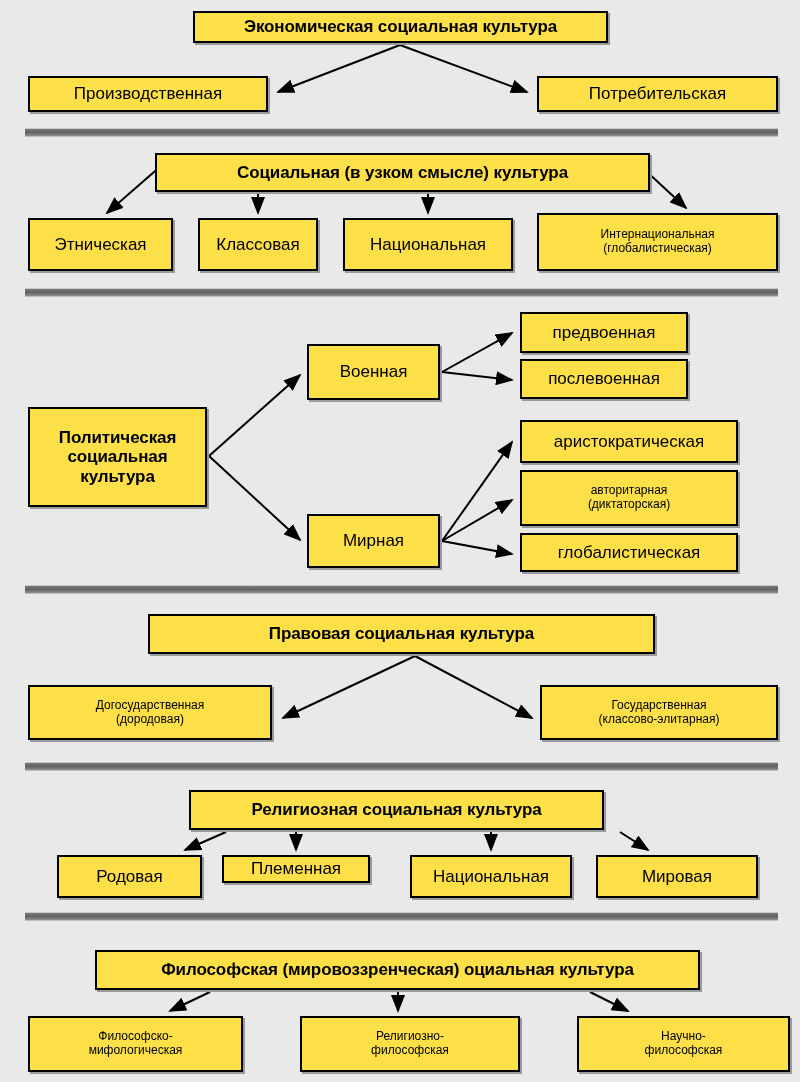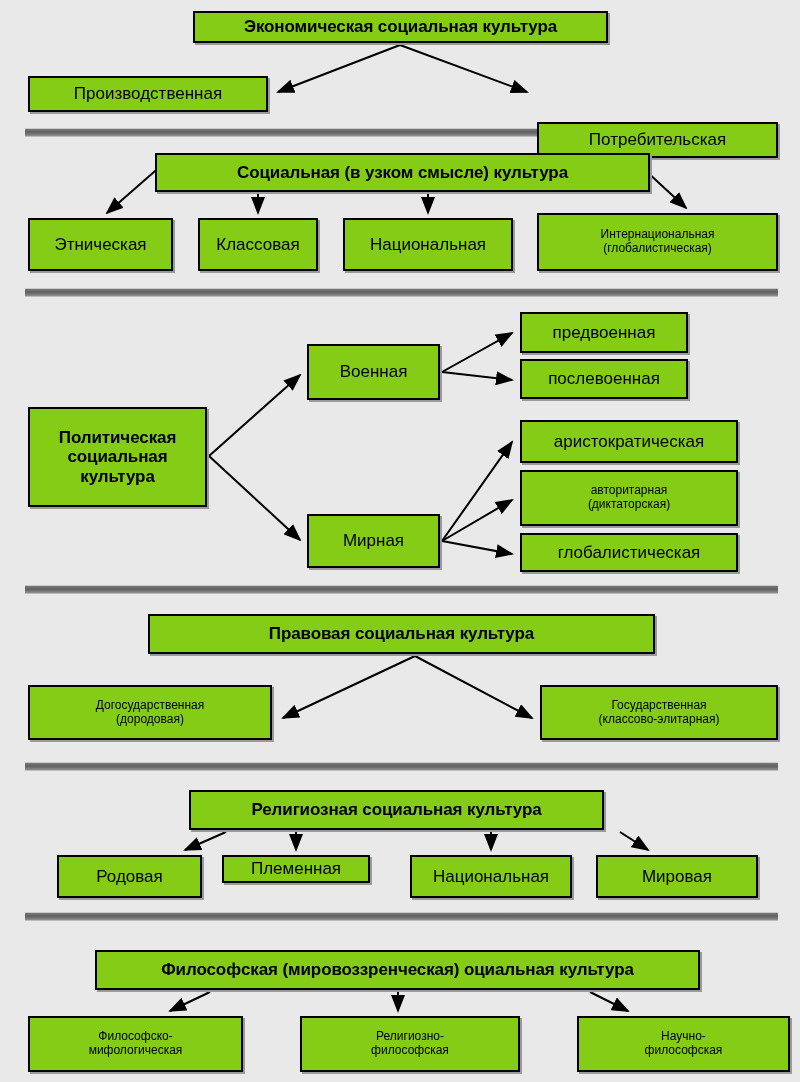--- a/index.html
+++ b/index.html
@@ -27,21 +27,21 @@
     position: absolute;
     left: 0; top: 0;
     width: 800px;
     height: 1082px;
     pointer-events: none;
     z-index: 1;
   }
   .node {
     position: absolute;
     box-sizing: border-box;
-    background: #84cc16;
+    background: #fde047;
     border: 2px solid #000;
     box-shadow: 2px 2px 0 0 #9a9a9a;
     display: flex;
     align-items: center;
     justify-content: center;
     text-align: center;
     line-height: 1.15;
     z-index: 2;
     padding: 2px 4px;
   }
@@ -108,21 +108,21 @@
         <line x1="590" y1="992" x2="628" y2="1011" stroke="#000000" stroke-width="2" marker-end="url(#arrowhead)"></line>
       </g>
   </svg>
   <div id="nodes-layer">
       <div class="node head" style="left: 193px; top: 11px; width: 415px; height: 32px;">
         <span>Экономическая социальная культура</span>
       </div>
       <div class="node leaf" style="left: 28px; top: 76px; width: 240px; height: 36px;">
         <span>Производственная</span>
       </div>
-      <div class="node leaf" style="left: 537px; top: 76px; width: 241px; height: 36px; margin-top: 46px;">
+      <div class="node leaf" style="left: 537px; top: 76px; width: 241px; height: 36px;">
         <span>Потребительская</span>
       </div>
       <div class="node head" style="left: 155px; top: 153px; width: 495px; height: 39px;">
         <span>Социальная (в узком смысле) культура</span>
       </div>
       <div class="node leaf" style="left: 28px; top: 218px; width: 145px; height: 53px;">
         <span>Этническая</span>
       </div>
       <div class="node leaf" style="left: 198px; top: 218px; width: 120px; height: 53px;">
         <span>Классовая</span>

